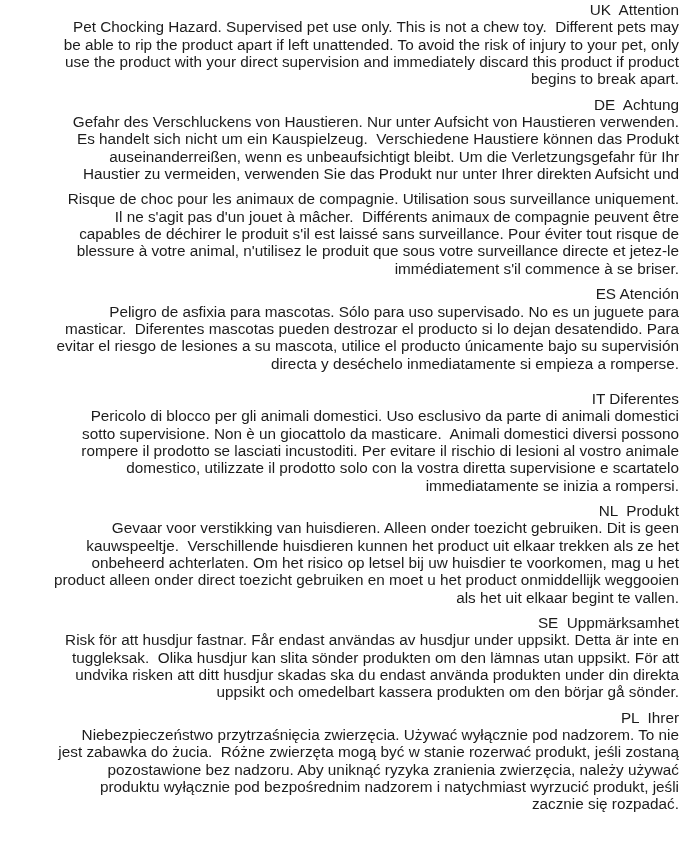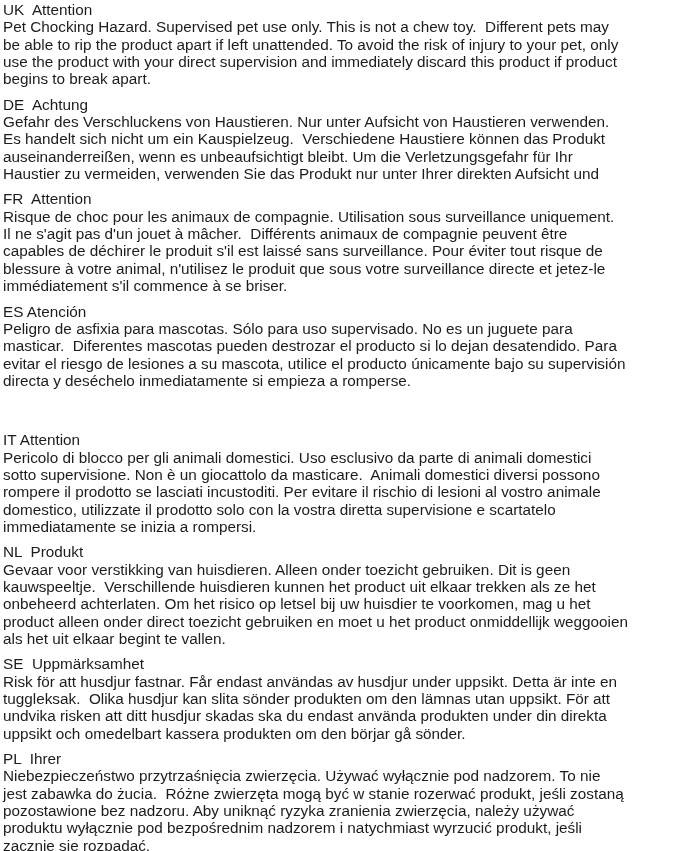--- a/index.html
+++ b/index.html
@@ -17,23 +17,24 @@
     width: 679px;
     padding: 1px 0 0 3px;
     font-family: "Liberation Sans", sans-serif;
     font-size: 15.3px;
     line-height: 17.35px;
     color: #1c1c1c;
     font-weight: 400;
   }
   .warning-section {
     margin: 0 0 8px 0;
+    text-align: right;
   }
   .warning-section.gap-large {
-    margin-bottom: 42px;
+    margin-bottom: 18px;
   }
   .section-heading,
   .section-body {
     white-space: pre; 
   }
 </style>
 </head>
 <body>
 
 <div class="doc">
@@ -48,38 +49,37 @@
 
   <section class="warning-section">
     <div class="section-heading">DE  Achtung</div>
     <div class="section-body">Gefahr des Verschluckens von Haustieren. Nur unter Aufsicht von Haustieren verwenden.
 Es handelt sich nicht um ein Kauspielzeug.  Verschiedene Haustiere können das Produkt
 auseinanderreißen, wenn es unbeaufsichtigt bleibt. Um die Verletzungsgefahr für Ihr
 Haustier zu vermeiden, verwenden Sie das Produkt nur unter Ihrer direkten Aufsicht und</div>
   </section>
 
   <section class="warning-section">
-    <div class="section-heading">FR  Attention</div>
     <div class="section-body">Risque de choc pour les animaux de compagnie. Utilisation sous surveillance uniquement.
 Il ne s'agit pas d'un jouet à mâcher.  Différents animaux de compagnie peuvent être
 capables de déchirer le produit s'il est laissé sans surveillance. Pour éviter tout risque de
 blessure à votre animal, n'utilisez le produit que sous votre surveillance directe et jetez-le
 immédiatement s'il commence à se briser.</div>
   </section>
 
   <section class="warning-section gap-large">
     <div class="section-heading">ES Atención</div>
     <div class="section-body">Peligro de asfixia para mascotas. Sólo para uso supervisado. No es un juguete para
 masticar.  Diferentes mascotas pueden destrozar el producto si lo dejan desatendido. Para
 evitar el riesgo de lesiones a su mascota, utilice el producto únicamente bajo su supervisión
 directa y deséchelo inmediatamente si empieza a romperse.</div>
   </section>
 
   <section class="warning-section">
-    <div class="section-heading">IT Attention</div>
+    <div class="section-heading">IT Diferentes</div>
     <div class="section-body">Pericolo di blocco per gli animali domestici. Uso esclusivo da parte di animali domestici
 sotto supervisione. Non è un giocattolo da masticare.  Animali domestici diversi possono
 rompere il prodotto se lasciati incustoditi. Per evitare il rischio di lesioni al vostro animale
 domestico, utilizzate il prodotto solo con la vostra diretta supervisione e scartatelo
 immediatamente se inizia a rompersi.</div>
   </section>
 
   <section class="warning-section">
     <div class="section-heading">NL  Produkt</div>
     <div class="section-body">Gevaar voor verstikking van huisdieren. Alleen onder toezicht gebruiken. Dit is geen

